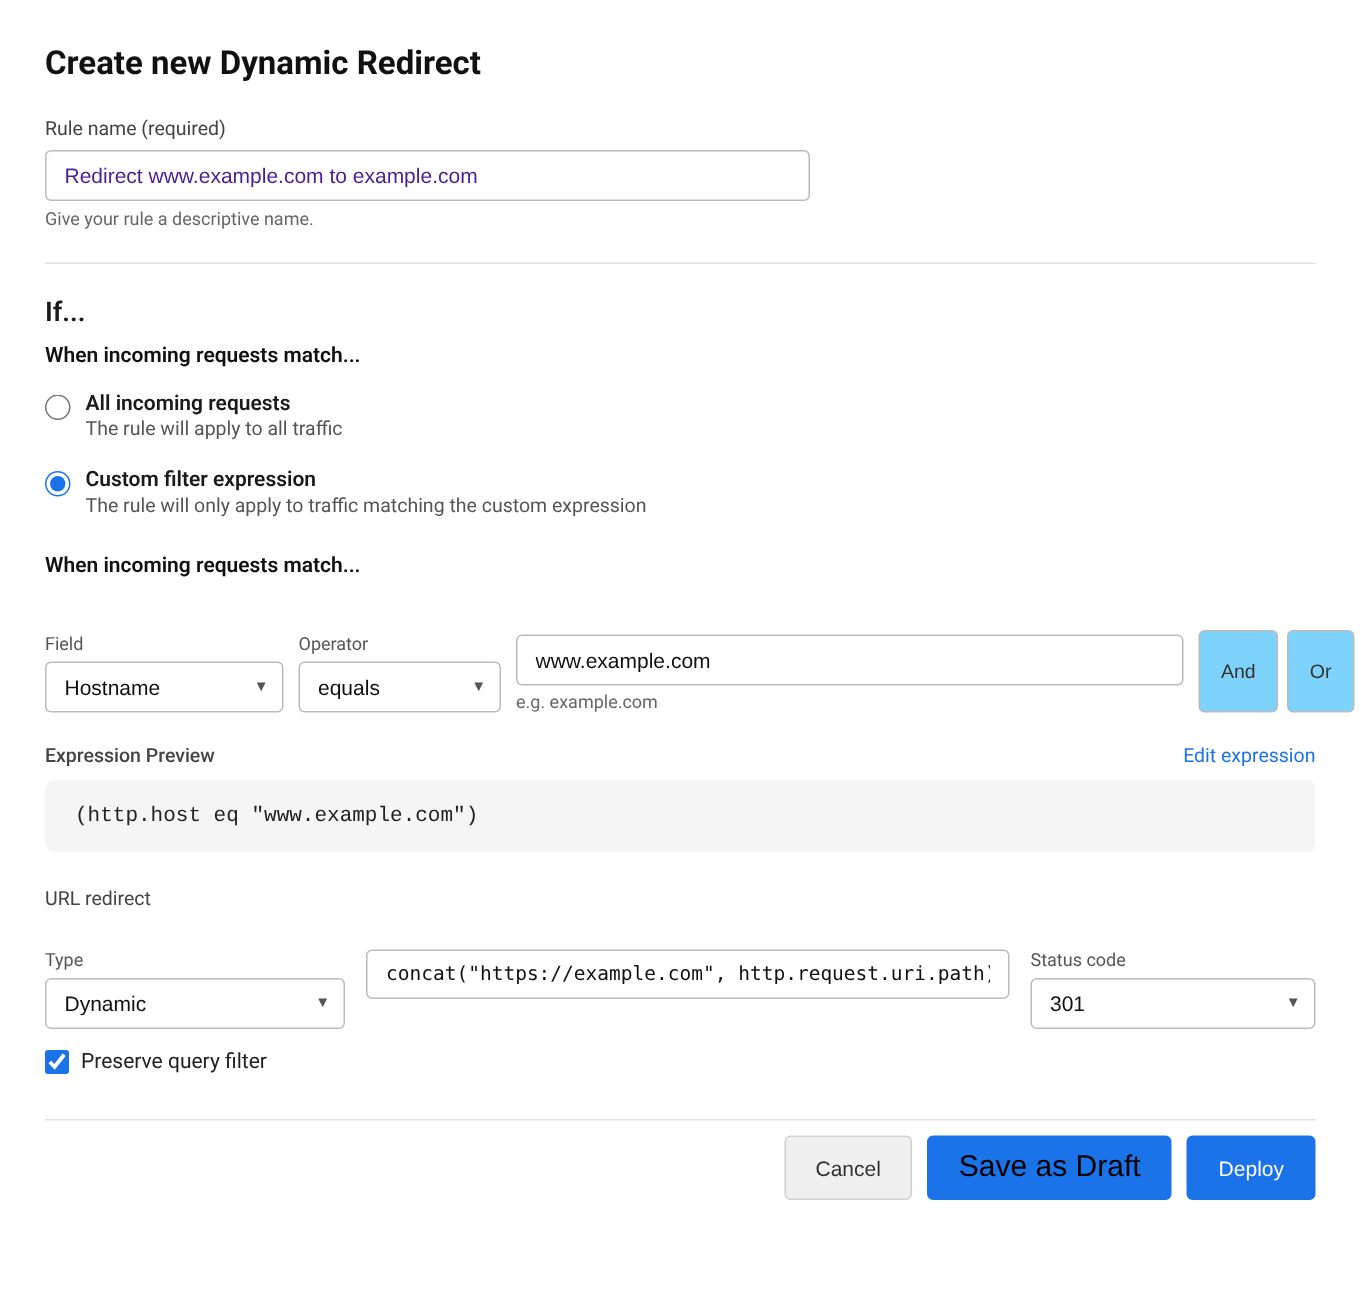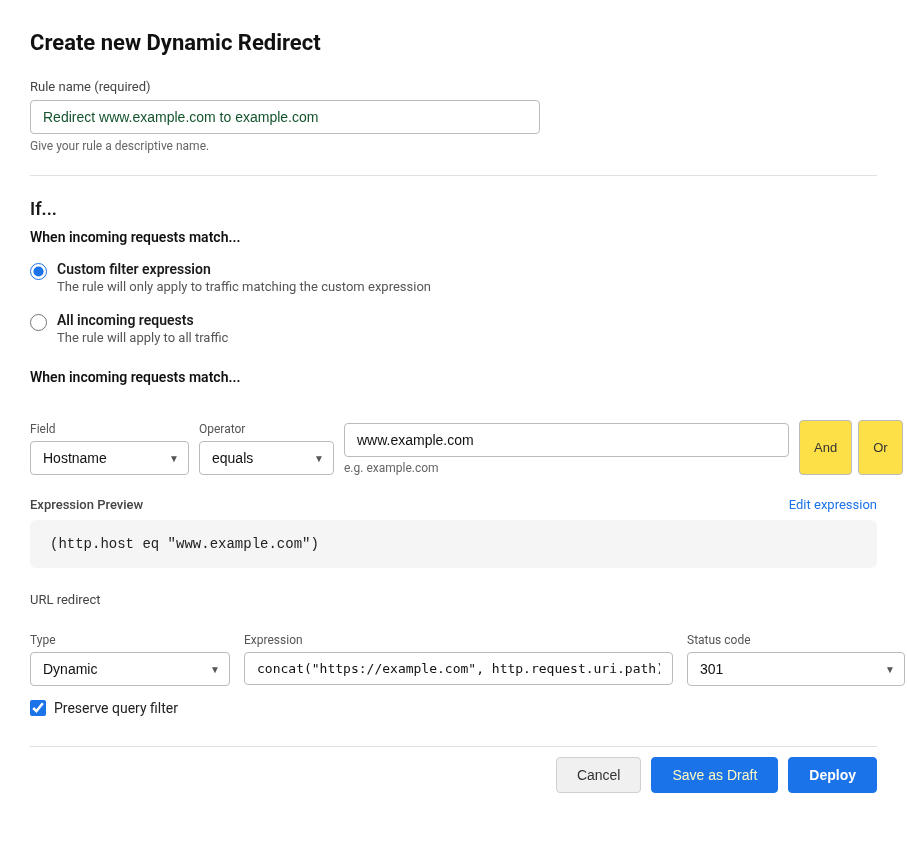--- a/index.html
+++ b/index.html
@@ -26,21 +26,21 @@
       margin-bottom: 6px;
     }
 
     .rule-name-input {
       width: 100%;
       max-width: 510px;
       padding: 8px 12px;
       border: 1px solid #bbb;
       border-radius: 4px;
       font-size: 14px;
-      color: #14532d;
+      color: #4c1d95;
       outline: none;
     }
 
     .hint-text {
       font-size: 12px;
       color: #666;
       margin-top: 5px;
     }
 
     .divider {
@@ -145,21 +145,21 @@
     .and-or-group {
       display: flex;
       gap: 6px;
       margin-top: 0;
     }
 
     .btn-and-or {
       padding: 19px 14px;
       border: 1px solid #bbb;
       border-radius: 4px;
-      background: #fde047;
+      background: #7dd3fc;
       font-size: 13px;
       font-weight: 500;
       cursor: pointer;
       color: #333;
       text-align: right;
     }
 
     .value-hint {
       font-size: 12px;
       color: #666;
@@ -218,21 +218,21 @@
     .expression-col { flex: 1; }
     .status-col { width: 190px; }
 
     .col-label {
       font-size: 12px;
       color: #555;
       margin-bottom: 5px;
     }
 
     .type-select { width: 200px; }
-    .status-select { width: 218px; }
+    .status-select { width: 190px; }
 
     .expression-input {
       width: 100%;
       padding: 8px 12px;
       border: 1px solid #bbb;
       border-radius: 4px;
       font-size: 13px;
       color: #111;
       font-family: "SFMono-Regular", Consolas, monospace;
       outline: none;
@@ -275,33 +275,33 @@
       font-weight: 500;
       color: #333;
       cursor: pointer;
     }
 
     .btn-save-draft {
       padding: 9px 20px;
       background: #1a73e8;
       border: 1px solid #1a73e8;
       border-radius: 4px;
-      font-size: 14px;
+      font-size: 20px;
       font-weight: 500;
-      color: #fef9c3;
+      color: #000000;
       cursor: pointer;
     }
 
     .btn-deploy {
       padding: 9px 20px;
       background: #1a73e8;
       border: 1px solid #1a73e8;
       border-radius: 4px;
       font-size: 14px;
-      font-weight: 700;
+      font-weight: 400;
       color: #fff;
       cursor: pointer;
       text-align: center;
     }
 
     .filter-columns {
       display: flex;
       gap: 10px;
       align-items: flex-end;
     }
@@ -323,31 +323,31 @@
 </div>
 
 <hr class="divider">
 
 <div>
   <div class="section-title">If...</div>
   <div class="subsection-title">When incoming requests match...</div>
 
   <div class="radio-group">
     <label class="radio-item">
+      <input type="radio" name="match" style="">
+      <div>
+        <div class="radio-label">All incoming requests</div>
+        <div class="radio-desc">The rule will apply to all traffic</div>
+      </div>
+    </label>
+    <label class="radio-item">
       <input type="radio" name="match" checked="" style="">
       <div>
         <div class="radio-label">Custom filter expression</div>
         <div class="radio-desc">The rule will only apply to traffic matching the custom expression</div>
-      </div>
-    </label>
-    <label class="radio-item">
-      <input type="radio" name="match" style="">
-      <div>
-        <div class="radio-label">All incoming requests</div>
-        <div class="radio-desc">The rule will apply to all traffic</div>
       </div>
     </label>
   </div>
 
   <div>
     <div class="subsection-title">When incoming requests match...</div>
 
     <div class="filter-columns">
 
       <div>
@@ -414,21 +414,20 @@
       <div class="select-wrapper">
         <select class="type-select">
           <option>Dynamic</option>
           <option>Static</option>
         </select>
         <span class="select-arrow">▼</span>
       </div>
     </div>
 
     <div class="expression-col">
-      <div class="col-label">Expression</div>
       <input type="text" class="expression-input" value="concat(&quot;https://example.com&quot;, http.request.uri.path)" style="">
     </div>
 
     <div class="status-col">
       <div class="col-label">Status code</div>
       <div class="select-wrapper">
         <select class="status-select">
           <option>301</option>
           <option>302</option>
           <option>303</option>

